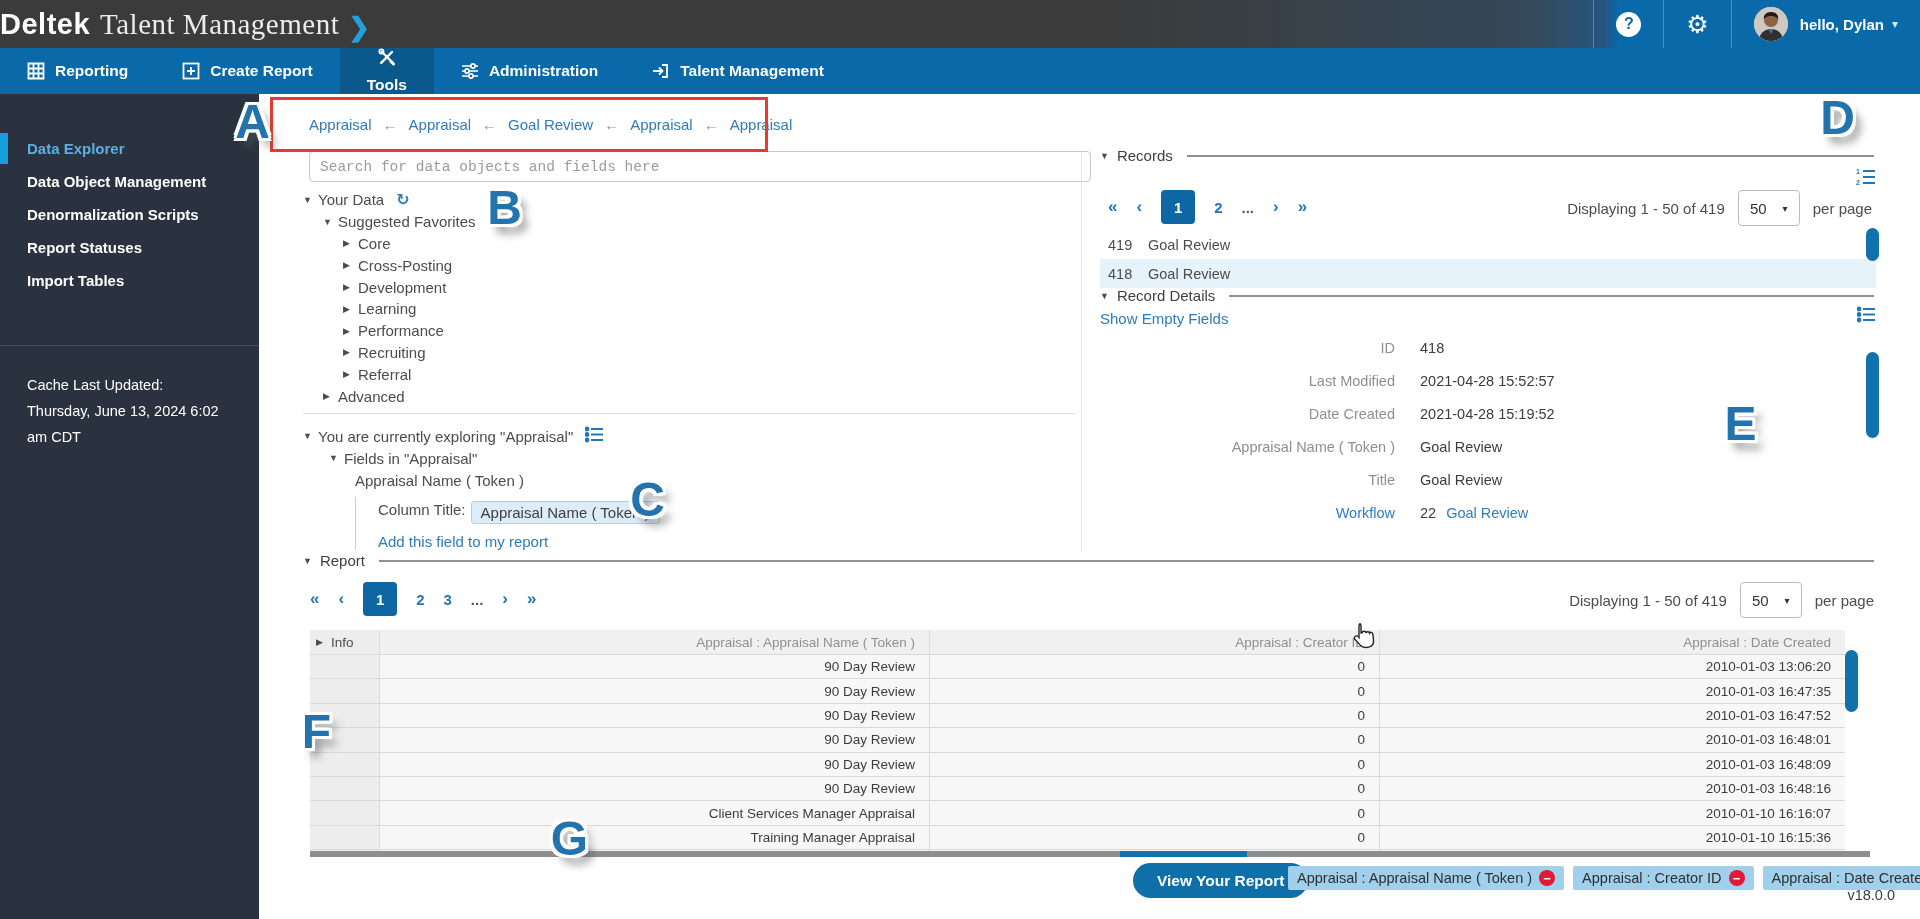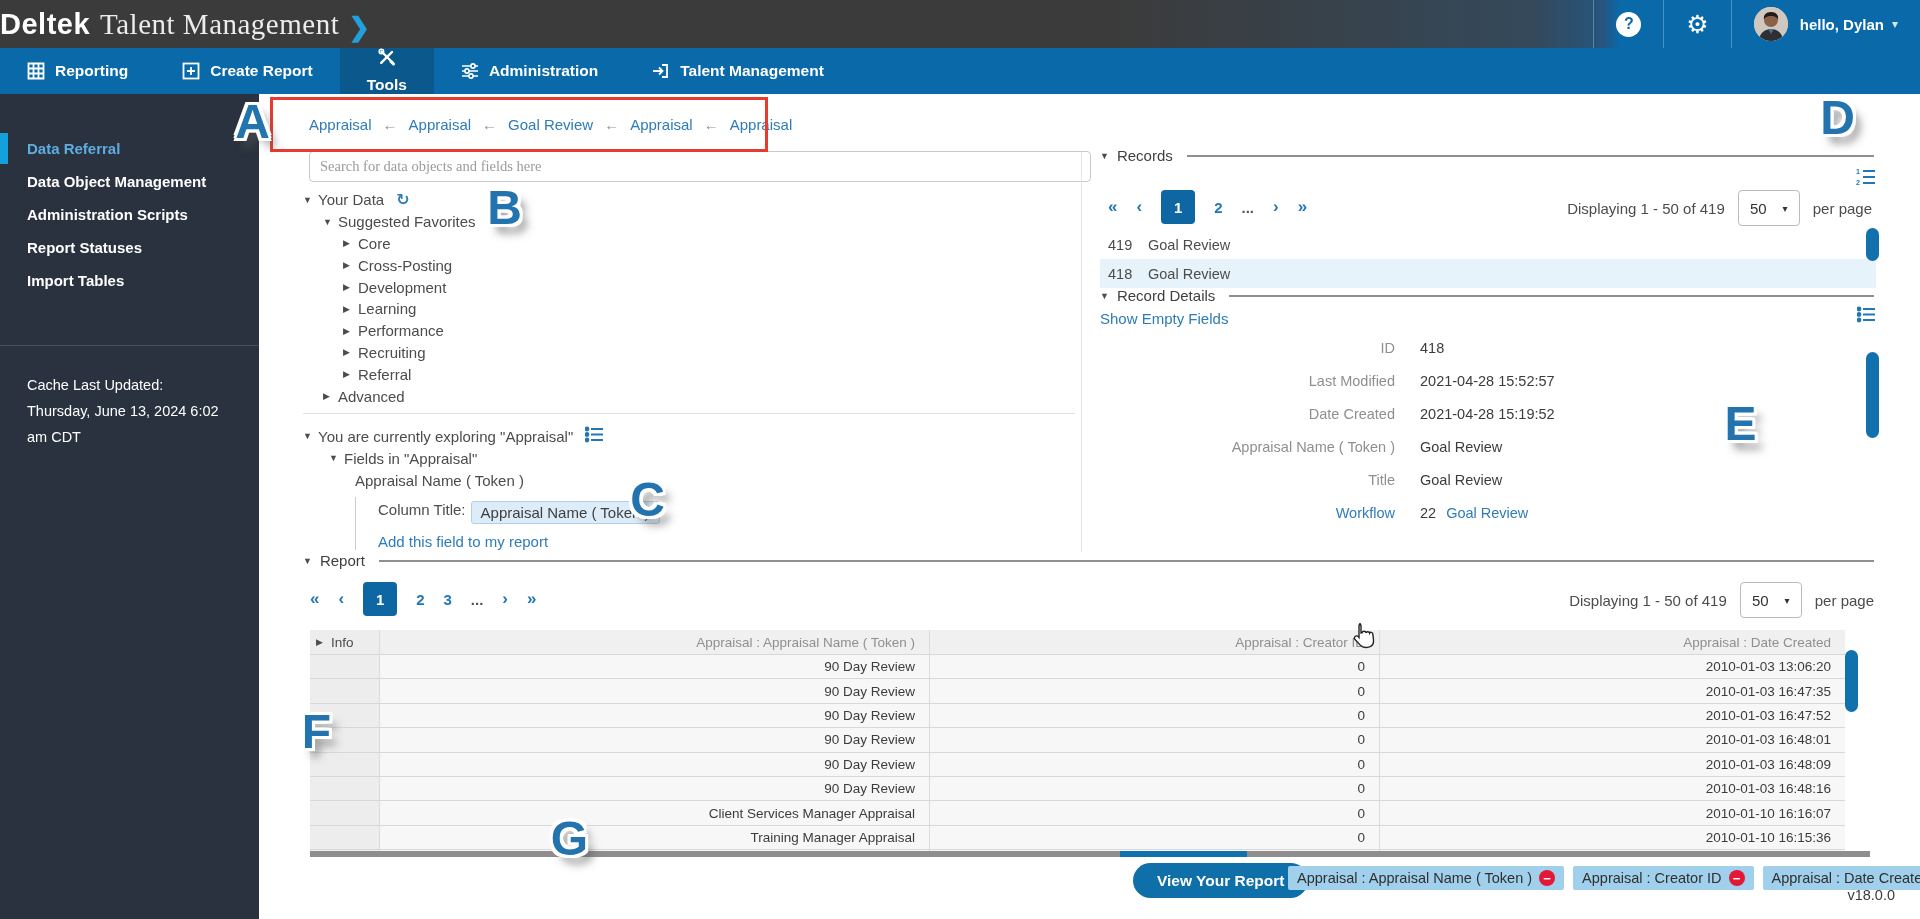--- a/index.html
+++ b/index.html
@@ -47,21 +47,21 @@
 
   
   .main { position:absolute; left:259px; top:94px; right:0; bottom:0; background:#fff; overflow:hidden;}
 
   .breadcrumb { position:absolute; left:50px; top:22px; font-size:15px; display:flex; align-items:center;}
   .crumb { color:#2e7cb9; cursor:pointer; }
   .crumb-sep { color:#8f8f8f; padding:0 11px; font-size:15px; }
 
   .search-input { position:absolute; left:50px; top:57px; width:782px; height:31px;
     border:1px solid #c9c9c9; border-radius:4px; padding:0 10px; font-size:14.5px; color:#444;
-    font-family:Liberation Serif, serif; outline:none;}
+    font-family:Liberation Mono, monospace; outline:none;}
   .search-input::placeholder { color:#9b9b9b; }
 
   .tree { position:absolute; left:44px; top:95px; }
   .tree-row { display:flex; align-items:center; height:21.8px; font-size:15px; color:#4c4c4c; cursor:pointer;}
   .tw { width:15px; font-size:9px; color:#4c4c4c; }
   .refresh { font-family:"DejaVu Sans", sans-serif; color:#2e7fb8; font-weight:bold; font-size:16px; margin-left:12px; cursor:pointer;}
 
   .h-divider { position:absolute; left:44px; top:319px; width:772px; height:1px; background:#e0e0e0; }
   .v-divider { position:absolute; left:822px; top:58px; width:1px; height:400px; background:#e5e5e5; }
 
@@ -214,23 +214,23 @@
     <svg viewBox="0 0 18 18">
         <path d="M10 3h5v12h-5" fill="none" stroke="#fff" stroke-width="1.8"></path>
         <path d="M1 9h9 M7 5.5 10.5 9 7 12.5" fill="none" stroke="#fff" stroke-width="1.8"></path>
       </svg>
     <span>Talent Management</span>
   </div>
 </div>
 
 <div class="sidebar">
   <div class="side-list" id="side-list">
-      <div class="side-item active">Data Referral</div>
+      <div class="side-item active">Data Explorer</div>
       <div class="side-item">Data Object Management</div>
-      <div class="side-item">Administration Scripts</div>
+      <div class="side-item">Denormalization Scripts</div>
       <div class="side-item">Report Statuses</div>
       <div class="side-item">Import Tables</div>
     </div>
   <div class="side-divider"></div>
   <div class="cache">
     <div>Cache Last Updated:</div>
     <div>Thursday, June 13, 2024 6:02 am CDT</div>
   </div>
 </div>
 

